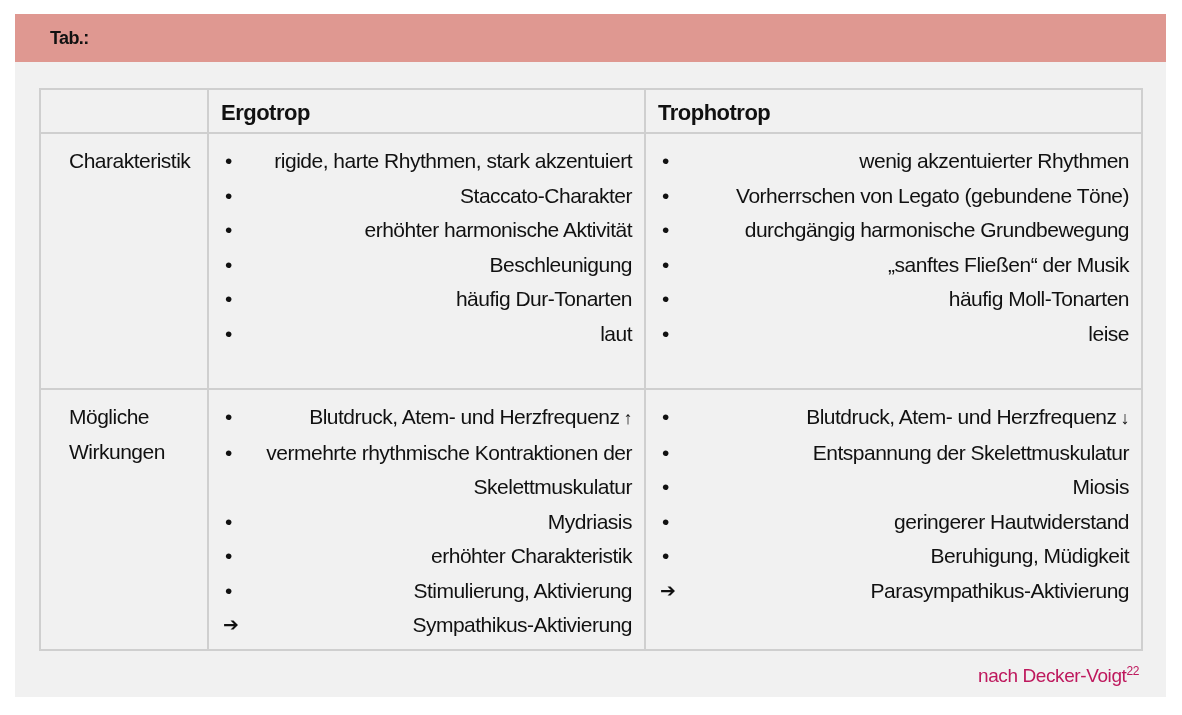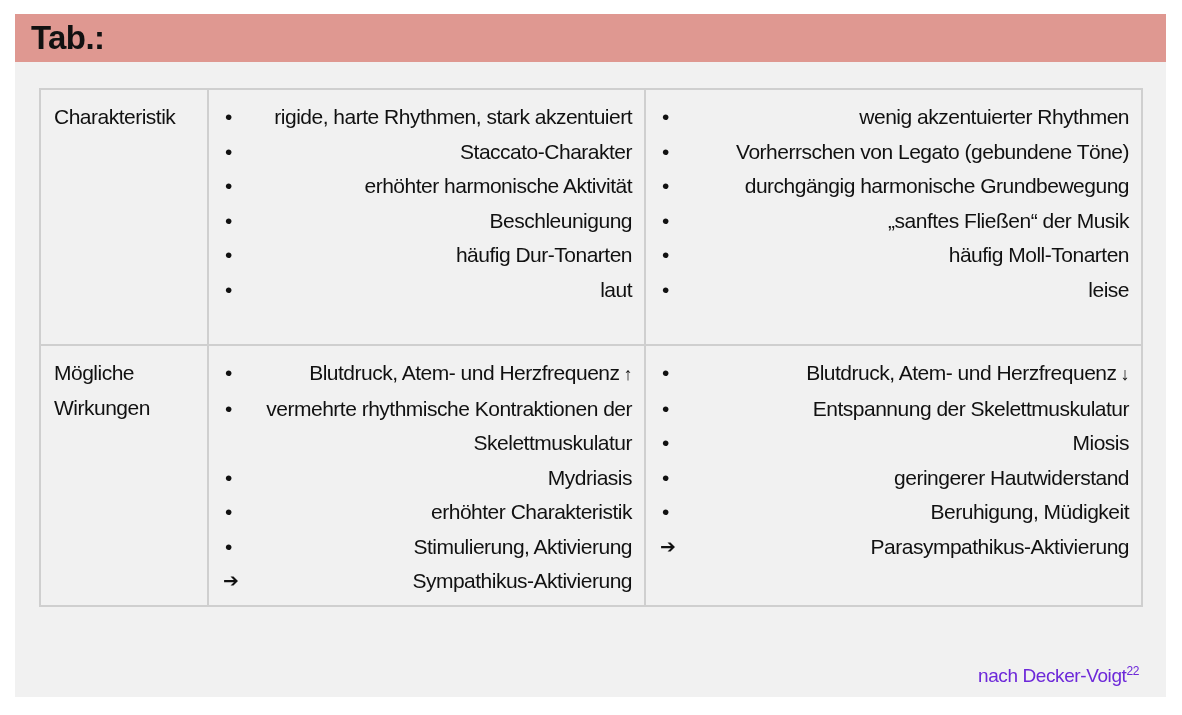--- a/index.html
+++ b/index.html
@@ -1,52 +1,57 @@
 <!DOCTYPE html>
 <html><head>
 <meta charset="utf-8">
 <style>
   html, body { margin:0; padding:0; background:#ffffff; }
   body { width:1182px; height:715px; position:relative; overflow:hidden;
          font-family:"Liberation Sans", sans-serif; color:#111; }
   .panel { position:absolute; left:15px; top:14px; width:1151px; height:683px; background:#f1f1f1; }
   .header { position:absolute; left:0; top:0; width:1151px; height:48px; background:#df9891;
-            box-sizing:border-box; padding-left:16px; display:flex; align-items:center;
-            font-size:33px; letter-spacing:-0.6px; }
+            box-sizing:border-box; padding-left:35px; display:flex; align-items:center;
+            font-size:18px; letter-spacing:-0.6px; }
   .header .bold { font-weight:bold; margin-right:6px; }
   table { position:absolute; left:24px; top:74px; width:1102px; border-collapse:collapse;
           table-layout:fixed; font-size:21px; letter-spacing:-0.5px; }
   td, th { border:2px solid #cfcfcf; vertical-align:top; text-align:left; }
   th { height:44px; font-weight:bold; padding:10px 12px 0 12px; box-sizing:border-box; font-size:22px; }
   td { padding:10px 12px 6px 12px; line-height:34.5px; }
-  td.label { padding-left:13px; }
+  td.label { padding-left:28px; }
   ul { list-style:none; margin:0; padding:0; }
   li { position:relative; padding-left:26px;text-align:right; }
   li.bullet::before { content:"\2022"; position:absolute; left:4px; top:0; }
   li.arrow { padding-left:36px; }
   li.arrow .arr { position:absolute; left:2px; top:0; font-size:19px; }
   .dir { font-size:18px; margin-left:4px; }
-  .credit { position:absolute; right:27px; top:650px; font-size:19px; letter-spacing:-0.4px; color:#6d28d9; }
+  .credit { position:absolute; right:27px; top:650px; font-size:19px; letter-spacing:-0.4px; color:#be185d; }
   .credit sup { font-size:12px; }
 </style>
 </head>
 <body>
 
 <div class="panel">
   <div class="header">
     <span class="bold">Tab.:</span>
   </div>
 
   <table>
     <colgroup>
         <col style="width:168px">
         <col style="width:437px">
         <col style="width:497px">
       </colgroup>
     <tbody>
+        <tr>
+      <th></th>
+      <th>Ergotrop</th>
+      <th>Trophotrop</th>
+    </tr>
     <tr style="height:256px">
       <td class="label">Charakteristik</td>
       <td>
         <ul>
           <li class="bullet">rigide, harte Rhythmen, stark akzentuiert</li>
           <li class="bullet">Staccato-Charakter</li>
           <li class="bullet">erhöhter harmonische Aktivität</li>
           <li class="bullet">Beschleunigung</li>
           <li class="bullet">häufig Dur-Tonarten</li>
           <li class="bullet">laut</li>

